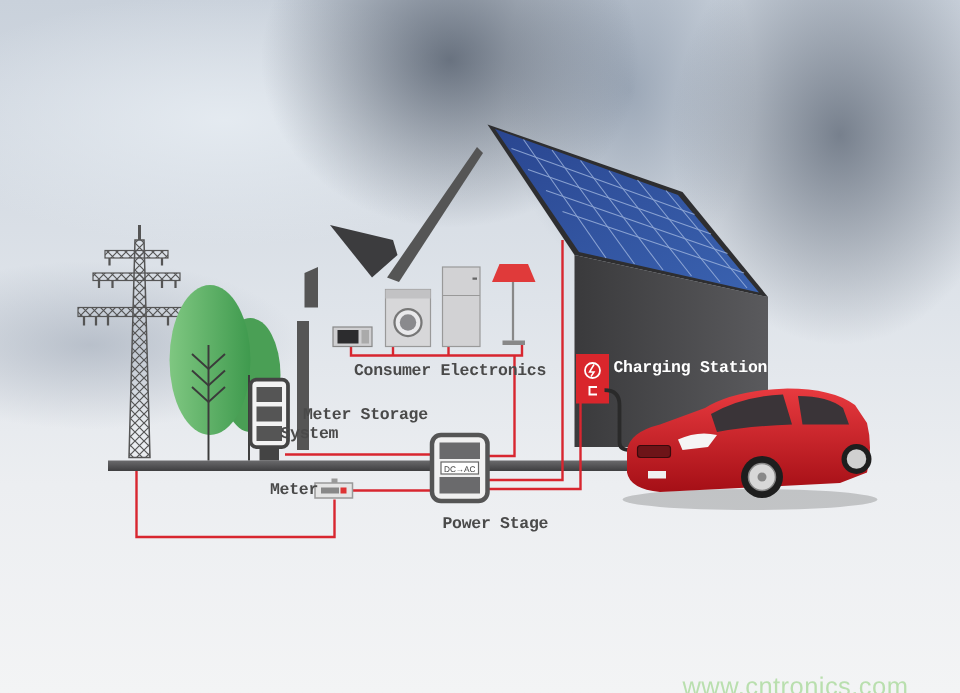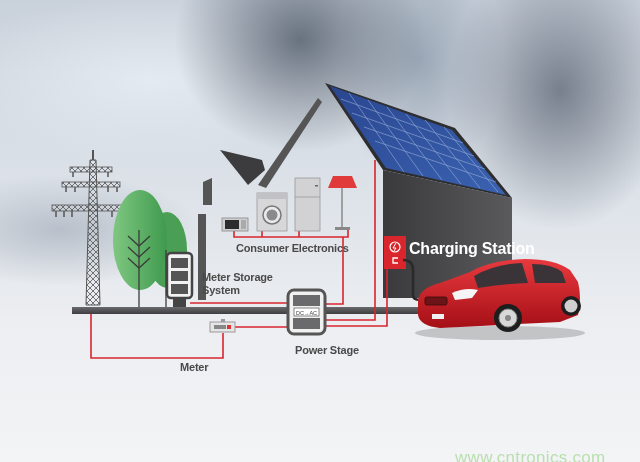--- a/index.html
+++ b/index.html
@@ -8,22 +8,22 @@
   .bg { position: absolute; inset: 0;
         background:
           radial-gradient(ellipse 180px 160px at 300px 40px, rgba(70,80,95,0.75), transparent 70%),
           radial-gradient(ellipse 160px 200px at 560px 90px, rgba(80,90,105,0.7), transparent 70%),
           radial-gradient(ellipse 120px 180px at 420px 60px, rgba(120,135,155,0.6), transparent 70%),
           radial-gradient(ellipse 200px 80px at 60px 230px, rgba(150,160,175,0.55), transparent 70%),
           radial-gradient(ellipse 300px 120px at 150px 80px, rgba(230,236,242,0.9), transparent 70%),
           linear-gradient(180deg, #c9d1db 0%, #dfe4ea 45%, #eceef1 70%, #f3f4f5 100%); }
   svg.scene { position: absolute; left: 0; top: 0; }
   .label { position: absolute; font-weight: bold; color: #4a4a4a; font-size: 11px;
-           font-family: Liberation Sans, sans-serif; letter-spacing: -0.2px; }
-  .label.light { color: #ffffff; font-size: 16px; }
+           font-family: Liberation Mono, monospace; letter-spacing: -0.2px; }
+  .label.light { color: #ffffff; font-size: 11px; }
   .watermark { position: absolute; left: 455px; top: 435px; font-size: 17px;
                color: #b9dfae; font-family: "Liberation Sans", sans-serif; letter-spacing: 0.3px; margin-top: 13px; }
 </style>
 </head>
 <body>
 
 <div class="bg"></div>
 
 <svg class="scene" width="640" height="462" viewBox="0 0 640 462">
   <defs>
@@ -199,18 +199,18 @@
     <circle cx="508" cy="318" r="14" fill="#1e1e1e"></circle>
     <circle cx="508" cy="318" r="9" fill="#d8d8d8" stroke="#888" stroke-width="1"></circle>
     <circle cx="508" cy="318" r="3" fill="#888"></circle>
     <circle cx="571" cy="306" r="10" fill="#1e1e1e"></circle>
     <circle cx="571" cy="306" r="6.5" fill="#d0d0d0"></circle>
   </g>
 </svg>
 
 <div class="label" style="left:236px; top:242px;">Consumer Electronics</div>
 <div class="label" style="left:202px; top:271px;">Meter Storage</div>
-<div class="label" style="left:202px; top:284px;">System</div>
+<div class="label" style="left:187px; top:284px;">System</div>
 <div class="label light" style="left:409px; top:240px;">Charging Station</div>
-<div class="label" style="left:180px; top:321px;margin-top:40px;">Meter</div>
+<div class="label" style="left:180px; top:321px;">Meter</div>
 <div class="label" style="left:295px; top:344px;">Power Stage</div>
 
 <div class="watermark">www.cntronics.com</div>
 
 </body></html>

